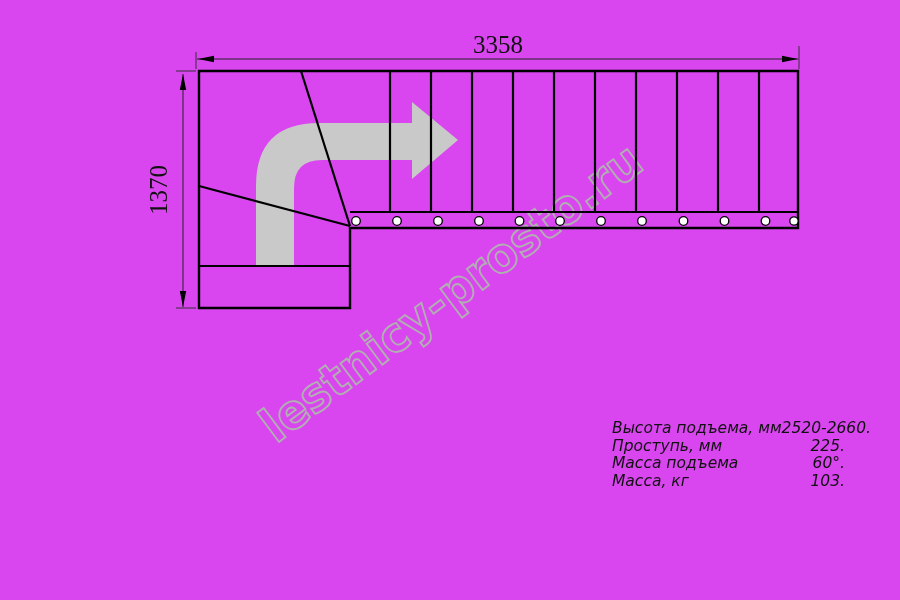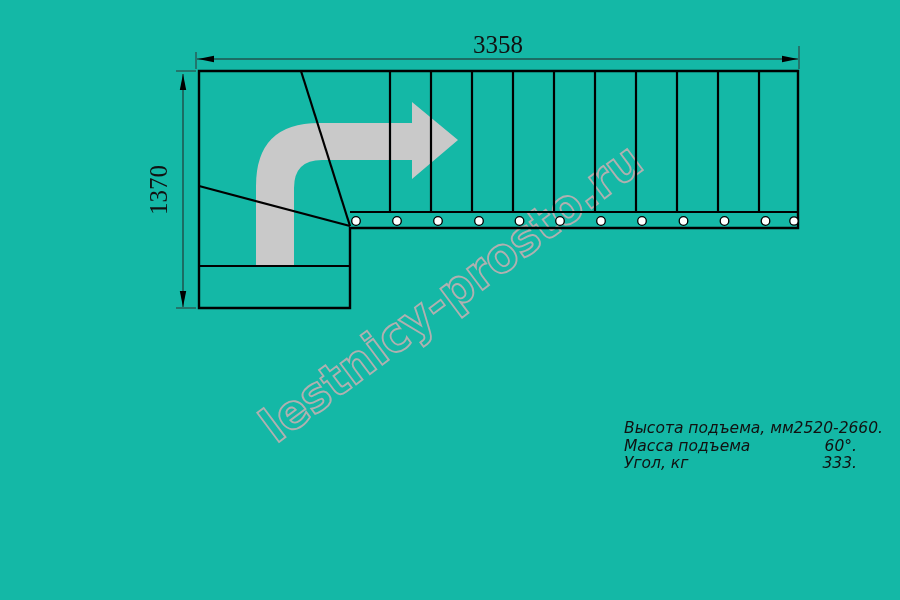--- a/index.html
+++ b/index.html
@@ -4,21 +4,21 @@
 <style>
   html, body {
     margin: 0;
     padding: 0;
     background: #ffffff;
   }
   #canvas {
     position: relative;
     width: 900px;
     height: 600px;
-    background: #14b8a6;
+    background: #d946ef;
     overflow: hidden;
     font-family: "Liberation Sans", sans-serif;
   }
   #plan-svg {
     position: absolute;
     left: 0;
     top: 0;
   }
   .dim-text {
     font-family: "Liberation Serif", serif;
@@ -34,21 +34,20 @@
   #spec-table {
     position: absolute;
     left: 612px;
     top: 420px;
     width: 233px;
     font-family: "DejaVu Sans", "Liberation Sans", sans-serif;
     font-style: italic;
     font-size: 15.5px;
     line-height: 17.6px;
     color: #111111;
-    margin-left: 12px;
   }
   .spec-row {
     display: flex;
     justify-content: space-between;
     white-space: nowrap;
   }
   .spec-label { text-align: left; }
   .spec-value { }
 </style>
 </head>
@@ -119,22 +118,26 @@
       <text class="dim-text" x="0" y="0" text-anchor="middle" transform="translate(167 190) rotate(-90)">1370</text>
     </g>
   </svg>
 
   <div id="spec-table">
     <div class="spec-row">
       <span class="spec-label">Высота подъема, мм</span>
       <span class="spec-value">2520-2660.</span>
     </div>
     <div class="spec-row">
+      <span class="spec-label">Проступь, мм</span>
+      <span class="spec-value">225.</span>
+    </div>
+    <div class="spec-row">
       <span class="spec-label">Масса подъема</span>
       <span class="spec-value">60°.</span>
     </div>
     <div class="spec-row">
-      <span class="spec-label">Угол, кг</span>
-      <span class="spec-value">333.</span>
+      <span class="spec-label">Масса, кг</span>
+      <span class="spec-value">103.</span>
     </div>
   </div>
 
 </div>
 
 </body></html>

